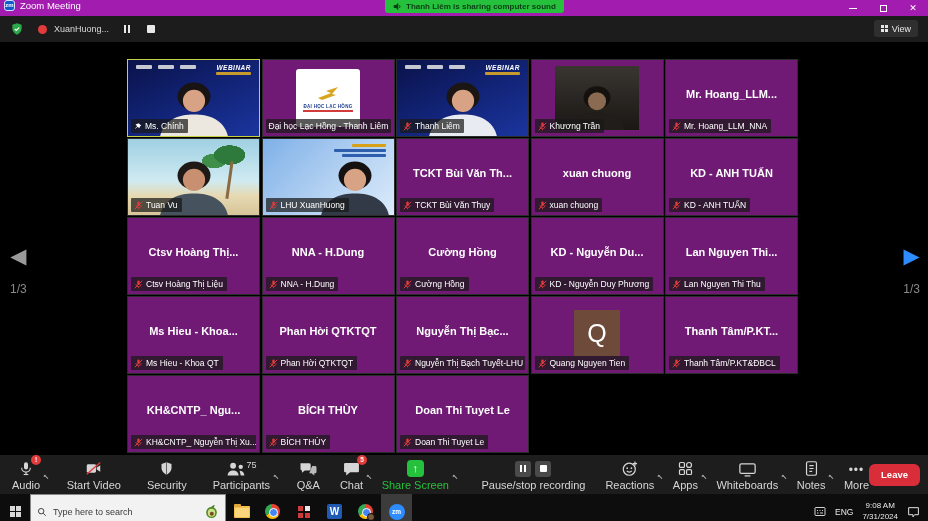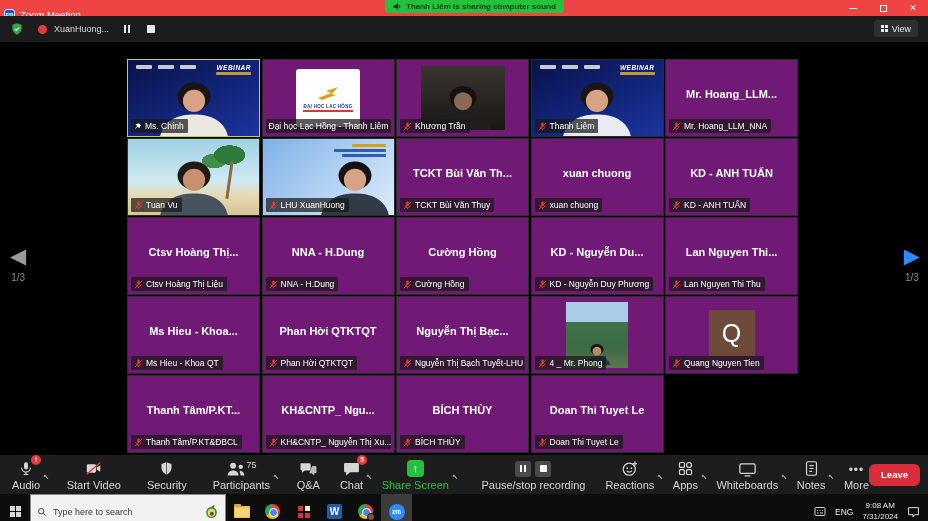--- a/index.html
+++ b/index.html
@@ -1,22 +1,22 @@
 <!DOCTYPE html>
 <html><head>
 <meta charset="utf-8">
 <style>
   * { margin:0; padding:0; box-sizing:border-box; }
   html,body { width:928px; height:521px; overflow:hidden; background:#000;
     font-family:"Liberation Sans","DejaVu Sans",sans-serif; }
   .stage { position:relative; width:928px; height:521px; background:#000; }
 
   
-  .titlebar { position:absolute; top:0; left:0; right:0; height:28px; background:#ef4444;
-    display:flex; align-items:center; color:#fff; font-size:9.5px; }
+  .titlebar { position:absolute; top:0; left:0; right:0; height:28px; background:#a21caf;
+    display:flex; align-items:flex-start; color:#fff; font-size:9.5px; }
   .zm-badge { display:inline-block; width:11px; height:11px; margin:0 5px 0 4px; background:#1459c8;
     border:1px solid #cfe2ff; border-radius:3px; color:#fff; font-size:6px; font-weight:bold;
     text-align:center; line-height:9px; }
   .share-banner { position:absolute; left:385px; top:0; height:13px; background:#26c13c;
     border-radius:0 0 3px 3px; display:flex; align-items:center; padding:0 8px; gap:4px;
     color:#0b3d14; font-size:8px; font-weight:bold; }
   .win-controls { position:absolute; right:0; top:0; height:16px; display:flex; }
   .wbtn { width:30px; height:16px; display:flex; align-items:center; justify-content:center; color:#fff; }
   .min-glyph { display:block; width:8px; height:1px; background:#fff; }
   .max-glyph { display:block; width:7px; height:7px; border:1px solid #fff; }
@@ -81,21 +81,21 @@
     background:#fff; border-radius:3px; display:flex; flex-direction:column; align-items:center;
     justify-content:center; gap:3px; }
   .lhutxt { font-size:4.5px; font-weight:bold; color:#1a3a8c; letter-spacing:.3px; }
   .lhutxt::after { content:""; display:block; height:1.5px; margin-top:1.5px; background:#d23b3b; }
   .letterbox { position:absolute; left:50%; top:13px; transform:translateX(-50%); width:46px; height:46px;
     background:#6d4a3a; display:flex; align-items:center; justify-content:center; }
   .letterbox span { color:#fff; font-size:25px; font-weight:400; }
 
   .nav-arrow { position:absolute; top:203px; text-align:center; }
   .nav-arrow .tri { font-size:21px; line-height:1; display:block; }
-  .nav-arrow .pg { font-size:10px; color:#8a8a8a; display:block; margin-top:6px; }
+  .nav-arrow .pg { font-size:12px; color:#8a8a8a; display:block; margin-top:16px; }
   .nav-left { left:10px; color:#9a9a9a; }
   .nav-right { right:8px; color:#2d8cff; }
 
   
   .toolbar { position:absolute; top:455px; left:0; right:0; height:39px; background:#1d1d1d;
     display:flex; align-items:center; padding:0 8px 0 12px; color:#d6d6d6; }
   .titem { display:flex; flex-direction:column; align-items:center; gap:2px; position:relative; }
   .ticon { position:relative; height:18px; display:flex; align-items:flex-end; gap:0; }
   .tlabel { font-size:11px; white-space:nowrap; }
   .badge { position:absolute; top:-4px; right:-7px; min-width:10px; height:10px; padding:0 1px;
@@ -244,64 +244,64 @@
                 <path d="M2 13L15 8 10 6l12-4-6 7 4 1-14 5z" fill="#d8a520"></path>
               </svg>
               <span class="lhutxt">ĐẠI HỌC LẠC HỒNG</span>
             </div>
           </div>
           <span class="plabel">
             <span>Đại học Lạc Hồng - Thanh Liêm</span>
           </span>
         </div>
         <div class="tile">
+          <div class="vid webinar">
+            <span class="chips">
+              <i></i>
+              <i></i>
+              <i></i>
+            </span>
+            <span class="webtxt">WEBINAR</span>
+            <svg class="sil " viewBox="0 0 24 16">
+              <ellipse cx="12" cy="4.8" rx="4.6" ry="3.9" fill="#1b1613"></ellipse>
+              <path d="M2.5 16c1-4.6 5-6.2 9.5-6.2s8.5 1.6 9.5 6.2z" fill="#e8ecf2"></path>
+              <circle cx="12" cy="6" r="3.1" fill="#d8a384"></circle>
+            </svg>
+          </div>
+          <span class="plabel">
+            <svg width="9" height="9" viewBox="0 0 12 12">
+              <rect x="4.4" y="0.8" width="3.2" height="6" rx="1.6" fill="#e23b3b"></rect>
+              <path d="M2.5 5.5a3.5 3.5 0 0 0 7 0" fill="none" stroke="#e23b3b" stroke-width="1"></path>
+              <line x1="6" y1="9" x2="6" y2="11" stroke="#e23b3b" stroke-width="1"></line>
+              <line x1="1" y1="11" x2="11" y2="1" stroke="#e23b3b" stroke-width="1.3"></line>
+            </svg>
+            <span>Thanh Liêm</span>
+          </span>
+        </div>
+        <div class="tile">
           <div class="vid">
             <div class="photo dark">
               <svg class="sil " viewBox="0 0 24 16">
                 <ellipse cx="12" cy="4.8" rx="4.6" ry="3.9" fill="#14110f"></ellipse>
                 <path d="M2.5 16c1-4.6 5-6.2 9.5-6.2s8.5 1.6 9.5 6.2z" fill="#211d1a"></path>
                 <circle cx="12" cy="6" r="3.1" fill="#8a6a50"></circle>
               </svg>
             </div>
           </div>
           <span class="plabel">
             <svg width="9" height="9" viewBox="0 0 12 12">
               <rect x="4.4" y="0.8" width="3.2" height="6" rx="1.6" fill="#e23b3b"></rect>
               <path d="M2.5 5.5a3.5 3.5 0 0 0 7 0" fill="none" stroke="#e23b3b" stroke-width="1"></path>
               <line x1="6" y1="9" x2="6" y2="11" stroke="#e23b3b" stroke-width="1"></line>
               <line x1="1" y1="11" x2="11" y2="1" stroke="#e23b3b" stroke-width="1.3"></line>
             </svg>
             <span>Khương Trần</span>
           </span>
         </div>
         <div class="tile">
-          <div class="vid webinar">
-            <span class="chips">
-              <i></i>
-              <i></i>
-              <i></i>
-            </span>
-            <span class="webtxt">WEBINAR</span>
-            <svg class="sil " viewBox="0 0 24 16">
-              <ellipse cx="12" cy="4.8" rx="4.6" ry="3.9" fill="#1b1613"></ellipse>
-              <path d="M2.5 16c1-4.6 5-6.2 9.5-6.2s8.5 1.6 9.5 6.2z" fill="#e8ecf2"></path>
-              <circle cx="12" cy="6" r="3.1" fill="#d8a384"></circle>
-            </svg>
-          </div>
-          <span class="plabel">
-            <svg width="9" height="9" viewBox="0 0 12 12">
-              <rect x="4.4" y="0.8" width="3.2" height="6" rx="1.6" fill="#e23b3b"></rect>
-              <path d="M2.5 5.5a3.5 3.5 0 0 0 7 0" fill="none" stroke="#e23b3b" stroke-width="1"></path>
-              <line x1="6" y1="9" x2="6" y2="11" stroke="#e23b3b" stroke-width="1"></line>
-              <line x1="1" y1="11" x2="11" y2="1" stroke="#e23b3b" stroke-width="1.3"></line>
-            </svg>
-            <span>Thanh Liêm</span>
-          </span>
-        </div>
-        <div class="tile">
           <span class="cname">Mr. Hoang_LLM...</span>
           <span class="plabel">
             <svg width="9" height="9" viewBox="0 0 12 12">
               <rect x="4.4" y="0.8" width="3.2" height="6" rx="1.6" fill="#e23b3b"></rect>
               <path d="M2.5 5.5a3.5 3.5 0 0 0 7 0" fill="none" stroke="#e23b3b" stroke-width="1"></path>
               <line x1="6" y1="9" x2="6" y2="11" stroke="#e23b3b" stroke-width="1"></line>
               <line x1="1" y1="11" x2="11" y2="1" stroke="#e23b3b" stroke-width="1.3"></line>
             </svg>
             <span>Mr. Hoang_LLM_NNA</span>
           </span>
@@ -471,40 +471,20 @@
         <div class="tile">
           <span class="cname">Nguyễn Thị Bạc...</span>
           <span class="plabel">
             <svg width="9" height="9" viewBox="0 0 12 12">
               <rect x="4.4" y="0.8" width="3.2" height="6" rx="1.6" fill="#e23b3b"></rect>
               <path d="M2.5 5.5a3.5 3.5 0 0 0 7 0" fill="none" stroke="#e23b3b" stroke-width="1"></path>
               <line x1="6" y1="9" x2="6" y2="11" stroke="#e23b3b" stroke-width="1"></line>
               <line x1="1" y1="11" x2="11" y2="1" stroke="#e23b3b" stroke-width="1.3"></line>
             </svg>
             <span>Nguyễn Thị Bạch Tuyết-LHU</span>
-          </span>
-        </div>
-        <div class="tile">
-          <div class="vid">
-            <div class="photo outdoor">
-              <svg class="sil " viewBox="0 0 24 16">
-                <ellipse cx="12" cy="4.8" rx="4.6" ry="3.9" fill="#17130f"></ellipse>
-                <path d="M2.5 16c1-4.6 5-6.2 9.5-6.2s8.5 1.6 9.5 6.2z" fill="#2e3a4a"></path>
-                <circle cx="12" cy="6" r="3.1" fill="#b98a68"></circle>
-              </svg>
-            </div>
-          </div>
-          <span class="plabel">
-            <svg width="9" height="9" viewBox="0 0 12 12">
-              <rect x="4.4" y="0.8" width="3.2" height="6" rx="1.6" fill="#e23b3b"></rect>
-              <path d="M2.5 5.5a3.5 3.5 0 0 0 7 0" fill="none" stroke="#e23b3b" stroke-width="1"></path>
-              <line x1="6" y1="9" x2="6" y2="11" stroke="#e23b3b" stroke-width="1"></line>
-              <line x1="1" y1="11" x2="11" y2="1" stroke="#e23b3b" stroke-width="1.3"></line>
-            </svg>
-            <span>4 _ Mr. Phong</span>
           </span>
         </div>
         <div class="tile">
           <div class="letterbox">
             <span>Q</span>
           </div>
           <span class="plabel">
             <svg width="9" height="9" viewBox="0 0 12 12">
               <rect x="4.4" y="0.8" width="3.2" height="6" rx="1.6" fill="#e23b3b"></rect>
               <path d="M2.5 5.5a3.5 3.5 0 0 0 7 0" fill="none" stroke="#e23b3b" stroke-width="1"></path>

